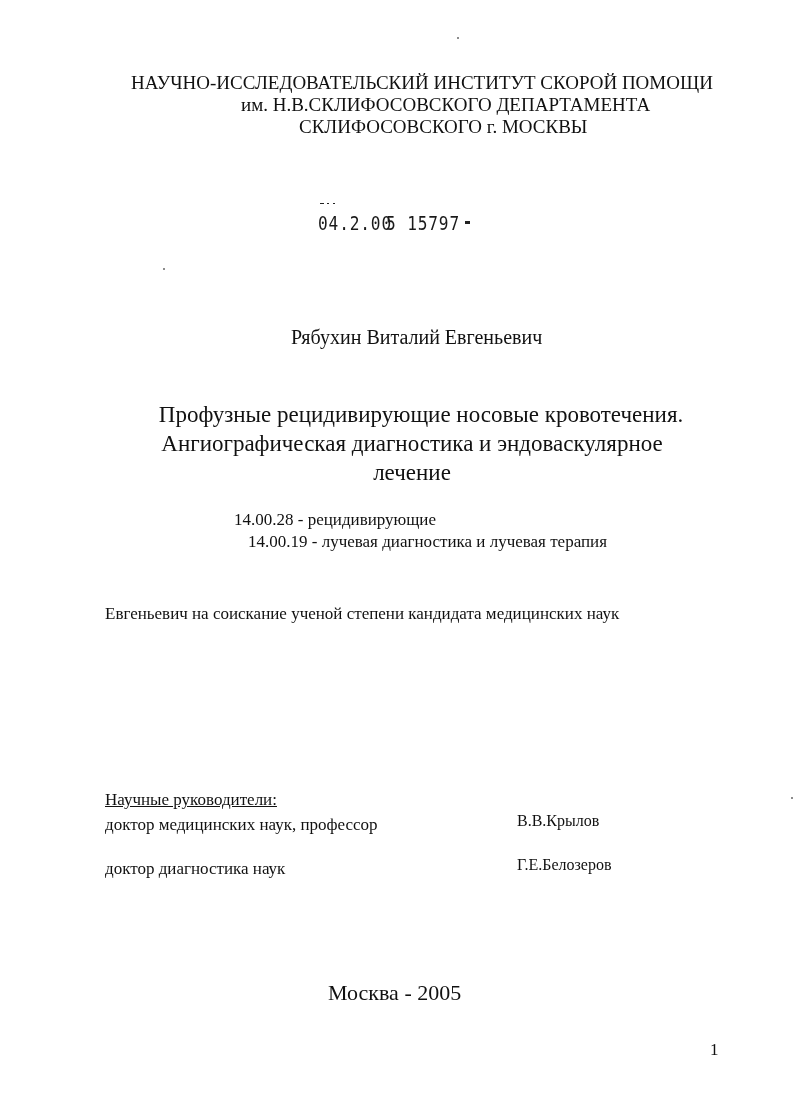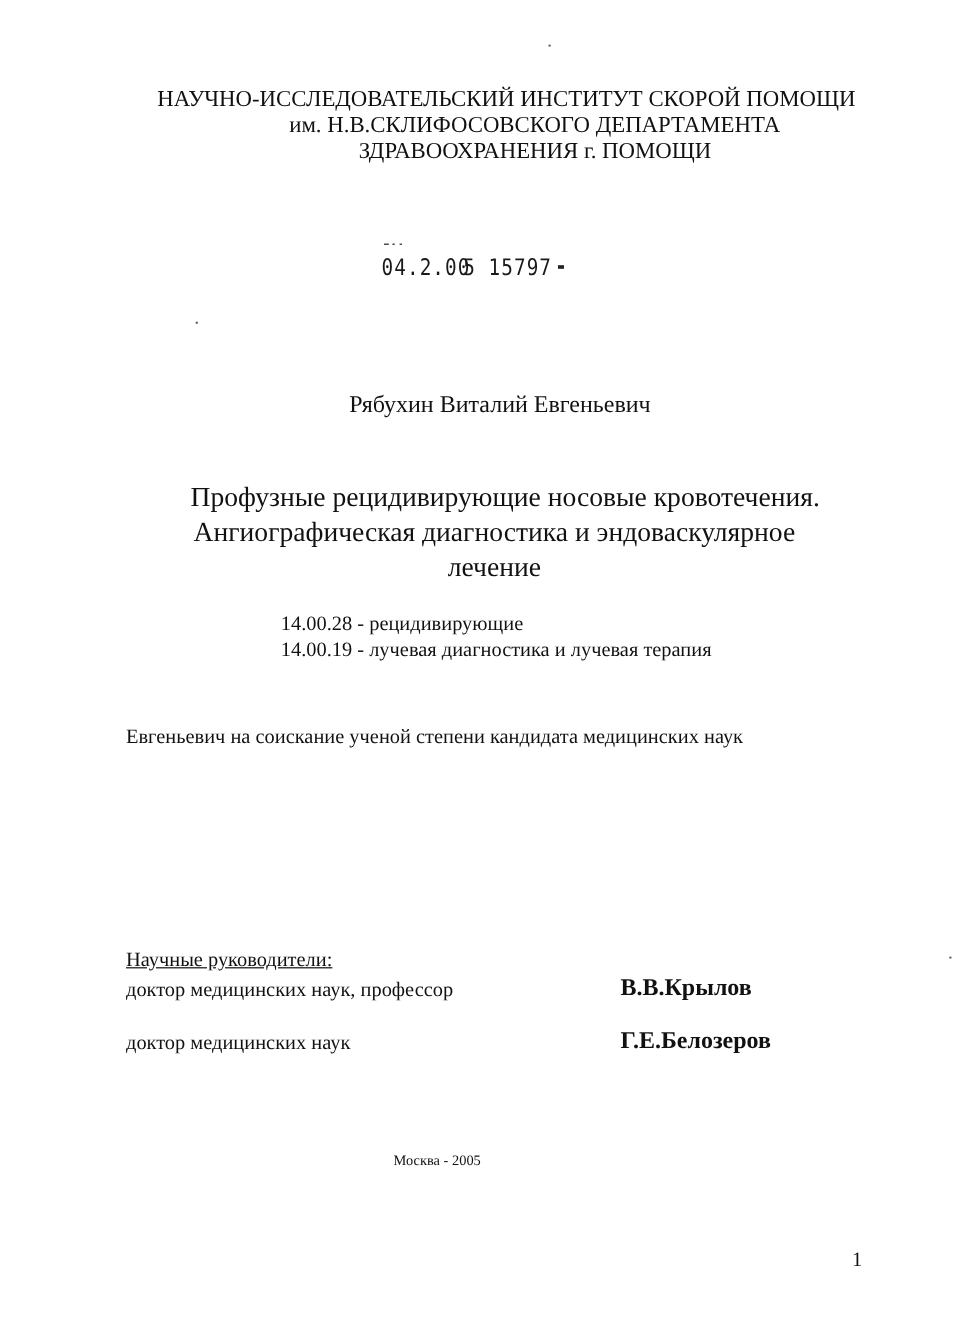--- a/index.html
+++ b/index.html
@@ -33,68 +33,68 @@
     .stamp-mark {
       position: absolute;
       width: 5px; height: 3px;
       background: #222;
     }
     .author { font-size: 20px; }
     .title { font-size: 23px; line-height: 29px; }
     .spec { font-size: 17px; line-height: 22px; }
     .diss { font-size: 17px; }
     .sup { font-size: 17px; }
-    .sup-name { font-size: 20px; font-weight: bold; }
-    .city { font-size: 12px; }
+    .sup-name { font-size: 16px; }
+    .city { font-size: 22px; margin-top: 20px; }
     .pageno { font-size: 17px; }
     .dot {
       position: absolute;
       width: 2px; height: 2px;
       background: #666;
       border-radius: 1px;
     }
   </style>
 </head>
 <body>
 
 <div>
 
   <div class="abs inst" style="left:131px; top:72px;">НАУЧНО-ИССЛЕДОВАТЕЛЬСКИЙ ИНСТИТУТ СКОРОЙ ПОМОЩИ</div>
   <div class="abs inst" style="left:241px; top:94px;">им. Н.В.СКЛИФОСОВСКОГО ДЕПАРТАМЕНТА</div>
-  <div class="abs inst" style="left:299px; top:116px;">ЗДРАВООХРАНЕНИЯ г. ПОМОЩИ</div>
+  <div class="abs inst" style="left:299px; top:116px;">СКЛИФОСОВСКОГО г. МОСКВЫ</div>
 
   <div>
     <span class="stamp-mark" style="left:320px; top:203px; width:4px; height:1px;"></span>
     <span class="stamp-mark" style="left:327px; top:203px; width:2px; height:1px;"></span>
     <span class="stamp-mark" style="left:333px; top:203px; width:2px; height:1px;"></span>
     <div class="abs stamp" style="left:318px; top:212px;">04.2.00</div>
     <div class="abs stamp" style="left:386px; top:212px;">5 15797</div>
     <span class="stamp-mark" style="left:465px; top:221px; width:5px; height:3px;"></span>
   </div>
 
   <div class="abs author" style="left:291px; top:280px;margin-top:46px;">Рябухин Виталий Евгеньевич</div>
 
   <div class="abs title center" style="top:400px; left:23px;">Профузные рецидивирующие носовые кровотечения.</div>
   <div class="abs title center" style="top:429px; left:14px;">Ангиографическая диагностика и эндоваскулярное</div>
   <div class="abs title center" style="top:458px; left:14px;">лечение</div>
 
   <div>
     <div class="abs spec" style="left:234px; top:509px;">14.00.28 - рецидивирующие</div>
-    <div class="abs spec" style="left:234px; top:531px;">14.00.19 - лучевая диагностика и лучевая терапия</div>
+    <div class="abs spec" style="left:248px; top:531px;">14.00.19 - лучевая диагностика и лучевая терапия</div>
   </div>
 
   <div class="abs diss" style="left:105px; top:604px;">Евгеньевич на соискание ученой степени кандидата медицинских наук</div>
 
   <div>
     <div class="abs sup" style="left:105px; top:790px;text-decoration:underline;">Научные руководители:</div>
 
     <div class="abs sup" style="left:105px; top:815px;">доктор медицинских наук, профессор</div>
     <div class="abs sup-name" style="left:517px; top:812px;">В.В.Крылов</div>
 
-    <div class="abs sup" style="left:105px; top:859px;">доктор медицинских наук</div>
+    <div class="abs sup" style="left:105px; top:859px;">доктор диагностика наук</div>
     <div class="abs sup-name" style="left:517px; top:856px;text-align:center;">Г.Е.Белозеров</div>
   </div>
 
   <div class="abs city" style="left:328px; top:960px;">Москва - 2005</div>
 
   <div class="abs pageno" style="left:710px; top:1040px;">1</div>
 
   <span class="dot" style="left:457px; top:37px;"></span>
   <span class="dot" style="left:163px; top:268px;"></span>
   <span class="dot" style="left:791px; top:797px;"></span>

